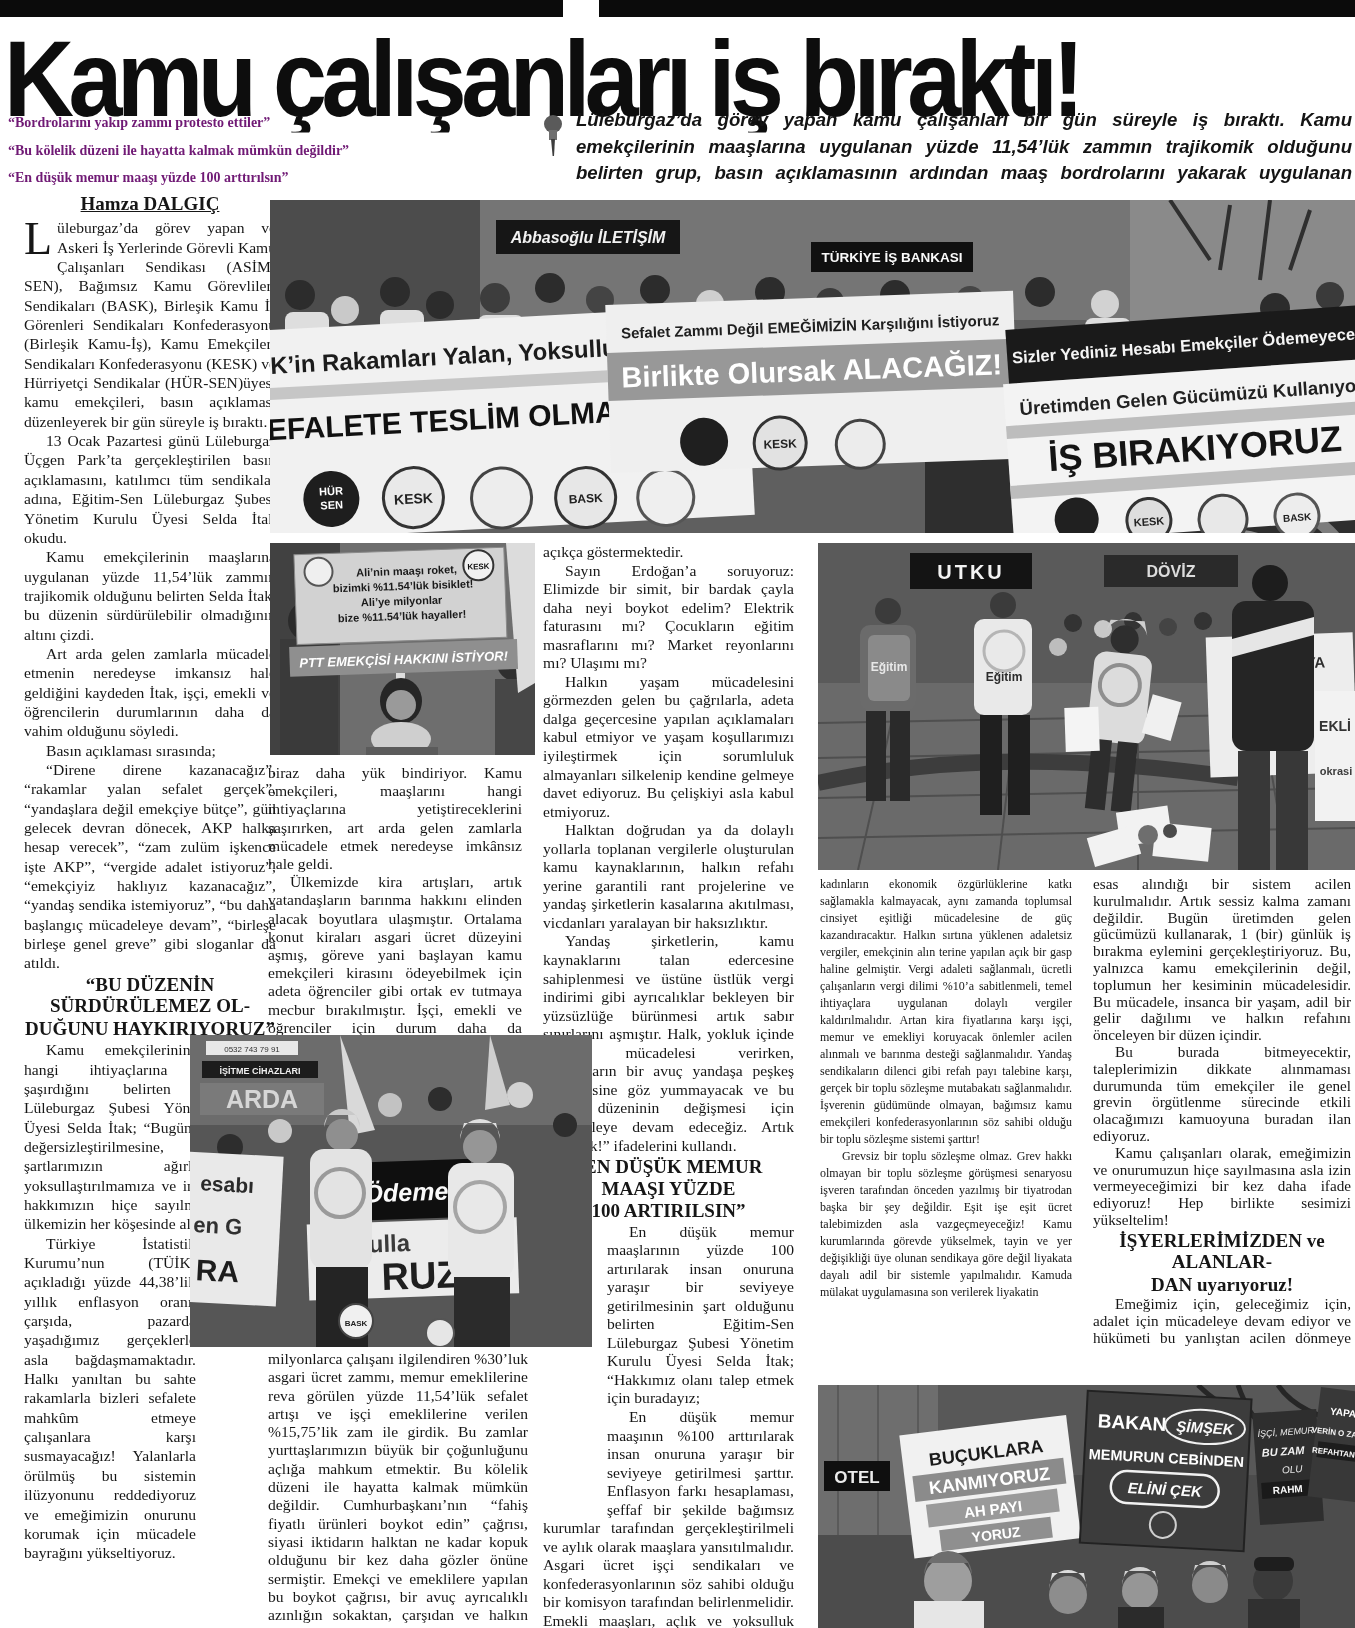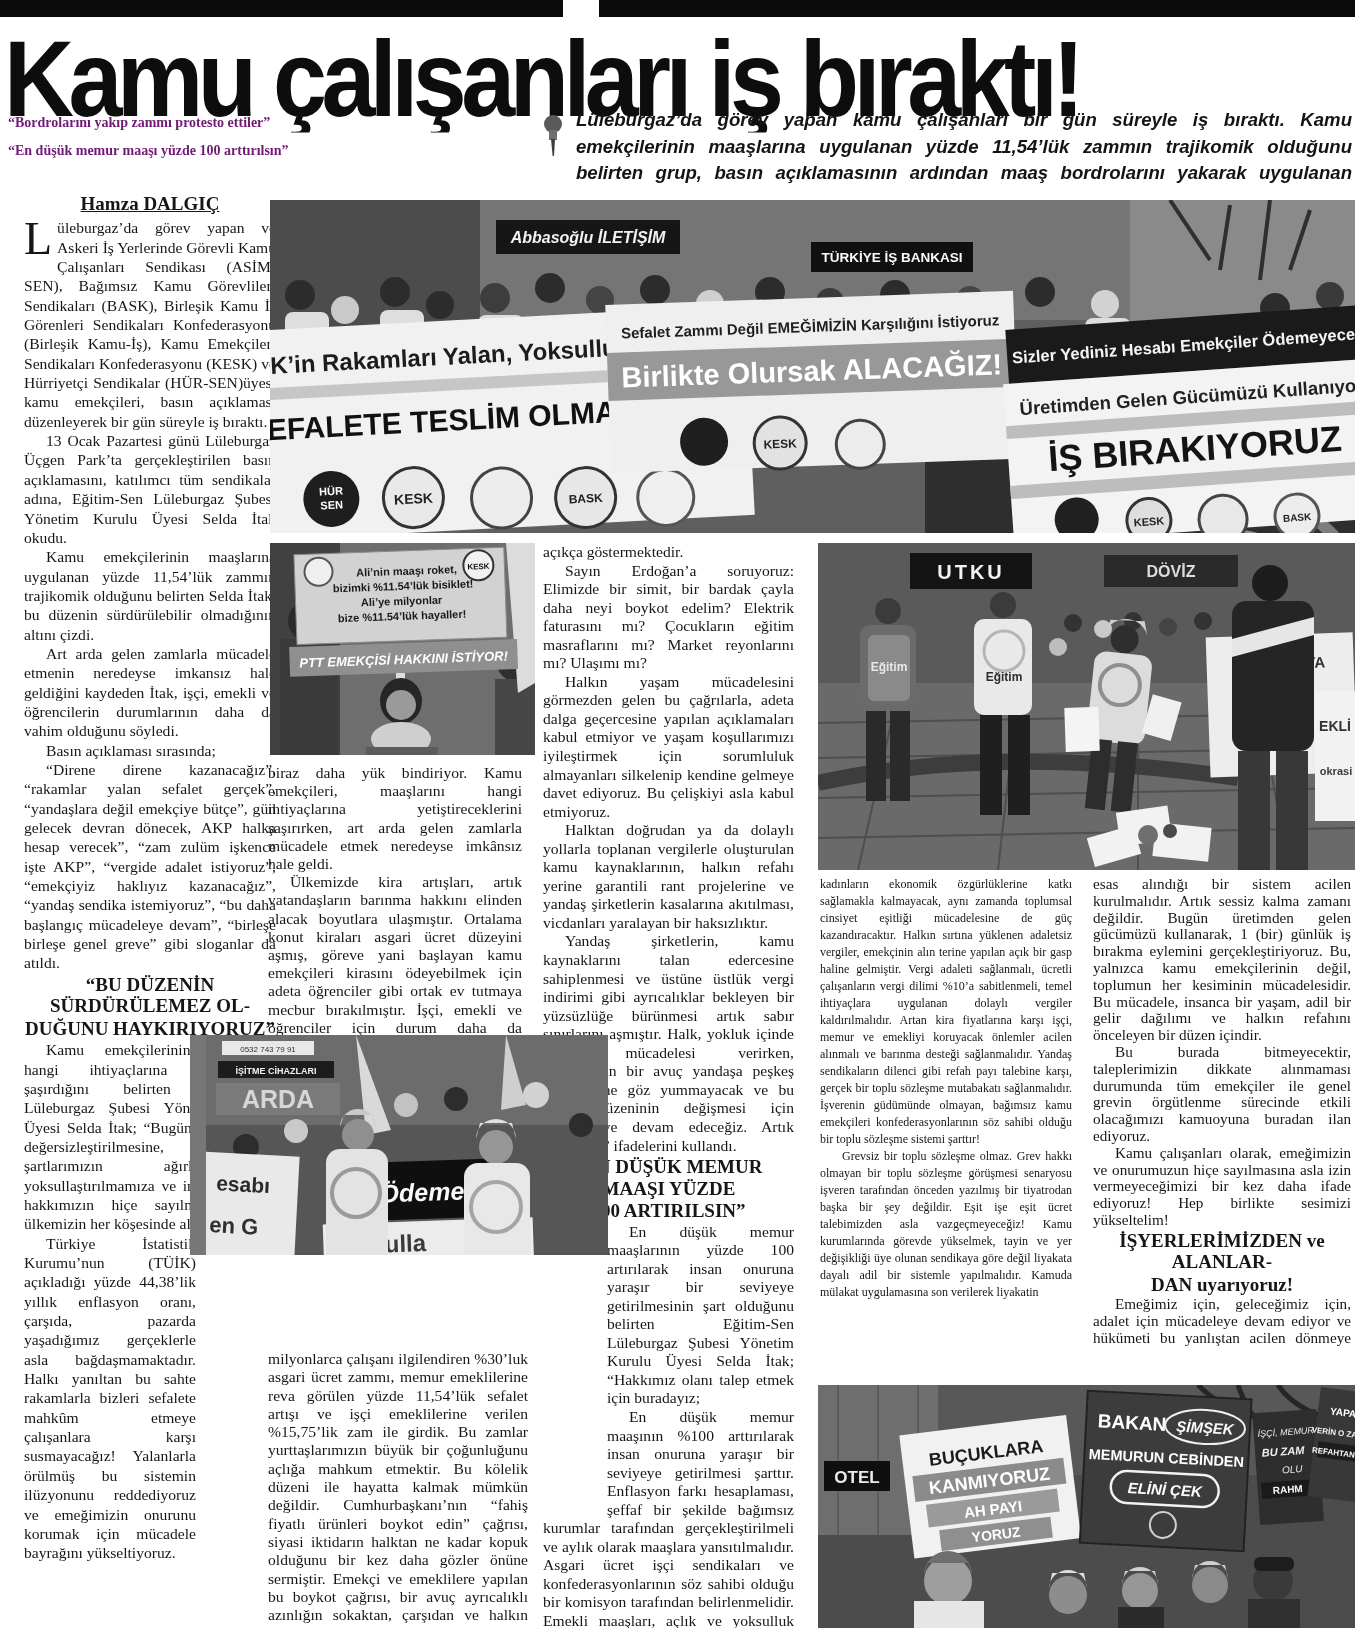--- a/index.html
+++ b/index.html
@@ -46,20 +46,21 @@
 
 <div id="page">
 
   <div class="abs" id="topbar"></div>
   <div class="abs" id="topbargap"></div>
 
   <div class="abs" id="headline">Kamu çalışanları iş bıraktı!</div>
 
   <div class="abs" style="left:8px;top:109px;width:545px;">
     <div class="subq">“Bordrolarını yakıp zammı protesto ettiler”</div>
+    <div class="subq">“Bu kölelik düzeni ile hayatta kalmak mümkün değildir”</div>
     <div class="subq">“En düşük memur maaşı yüzde 100 arttırılsın”</div>
   </div>
 
   <svg class="abs" style="left:536px;top:112px;" width="34" height="48" viewBox="0 0 34 48">
     <circle cx="17" cy="12" r="9" fill="#5a5a5a"></circle>
     <rect x="13" y="18" width="8" height="10" fill="#6e6e6e"></rect>
     <path d="M15 27 L19 27 L18 44 L16.6 44 Z" fill="#3d3d3d"></path>
   </svg>
 
   <div class="abs" id="lead">Lüleburgaz’da görev yapan kamu çalışanları bir gün süreyle iş bıraktı. Kamu emekçilerinin maaşlarına uygulanan yüzde 11,54’lük zammın trajikomik olduğunu belirten grup, basın açıklamasının ardından maaş bordrolarını yakarak uygulanan zammı protesto etti.</div>
@@ -232,21 +233,21 @@
         <text x="132" y="121" text-anchor="middle" font-size="13" font-weight="bold" font-style="italic" fill="#ffffff">PTT EMEKÇİSİ HAKKINI İSTİYOR!</text>
       </g>
       <rect x="126" y="130" width="9" height="55" fill="#dedede"></rect>
       <ellipse cx="131" cy="158" rx="21" ry="23" fill="#262626"></ellipse>
       <circle cx="131" cy="162" r="15" fill="#9a9a9a"></circle>
       <ellipse cx="131" cy="196" rx="30" ry="17" fill="#cfcfcf"></ellipse>
       <rect x="96" y="204" width="72" height="8" fill="#5b5b5b"></rect>
     </svg>
   </div>
 
-  <div class="photo" style="left:190px;top:1035px;width:402px;height:220px;padding-left:16px;">
+  <div class="photo" style="left:190px;top:1035px;width:402px;height:312px;">
     <svg width="402" height="312" viewBox="0 0 402 312">
       <rect width="402" height="312" fill="#565656"></rect>
       <rect width="402" height="90" fill="#6c6c6c"></rect>
       <rect x="16" y="6" width="92" height="14" fill="#e8e8e8"></rect>
       <text x="62" y="17" text-anchor="middle" font-size="8" fill="#333">0532 743 79 91</text>
       <rect x="12" y="26" width="116" height="17" fill="#1c1c1c"></rect>
       <text x="70" y="39" text-anchor="middle" font-size="9" font-weight="bold" fill="#f0f0f0">İŞİTME CİHAZLARI</text>
       <rect x="10" y="48" width="124" height="32" fill="#7a7a7a"></rect>
       <text x="72" y="73" text-anchor="middle" font-size="25" font-weight="bold" fill="#d6d6d6">ARDA</text>
       <g fill="#2d2d2d">

